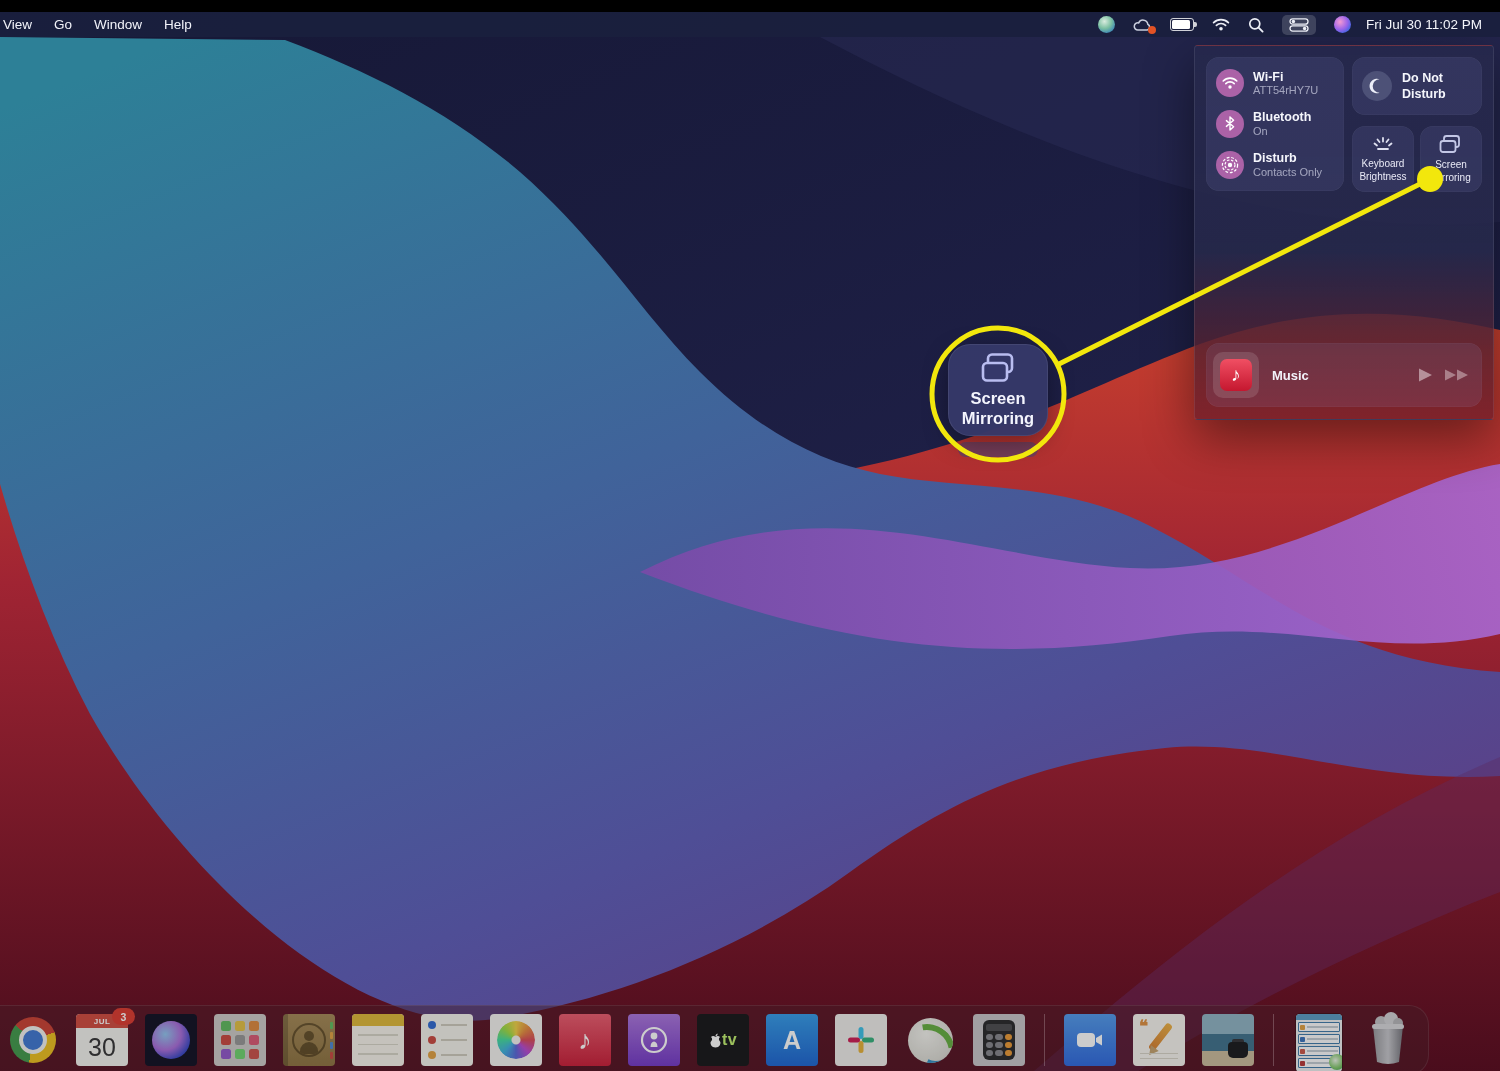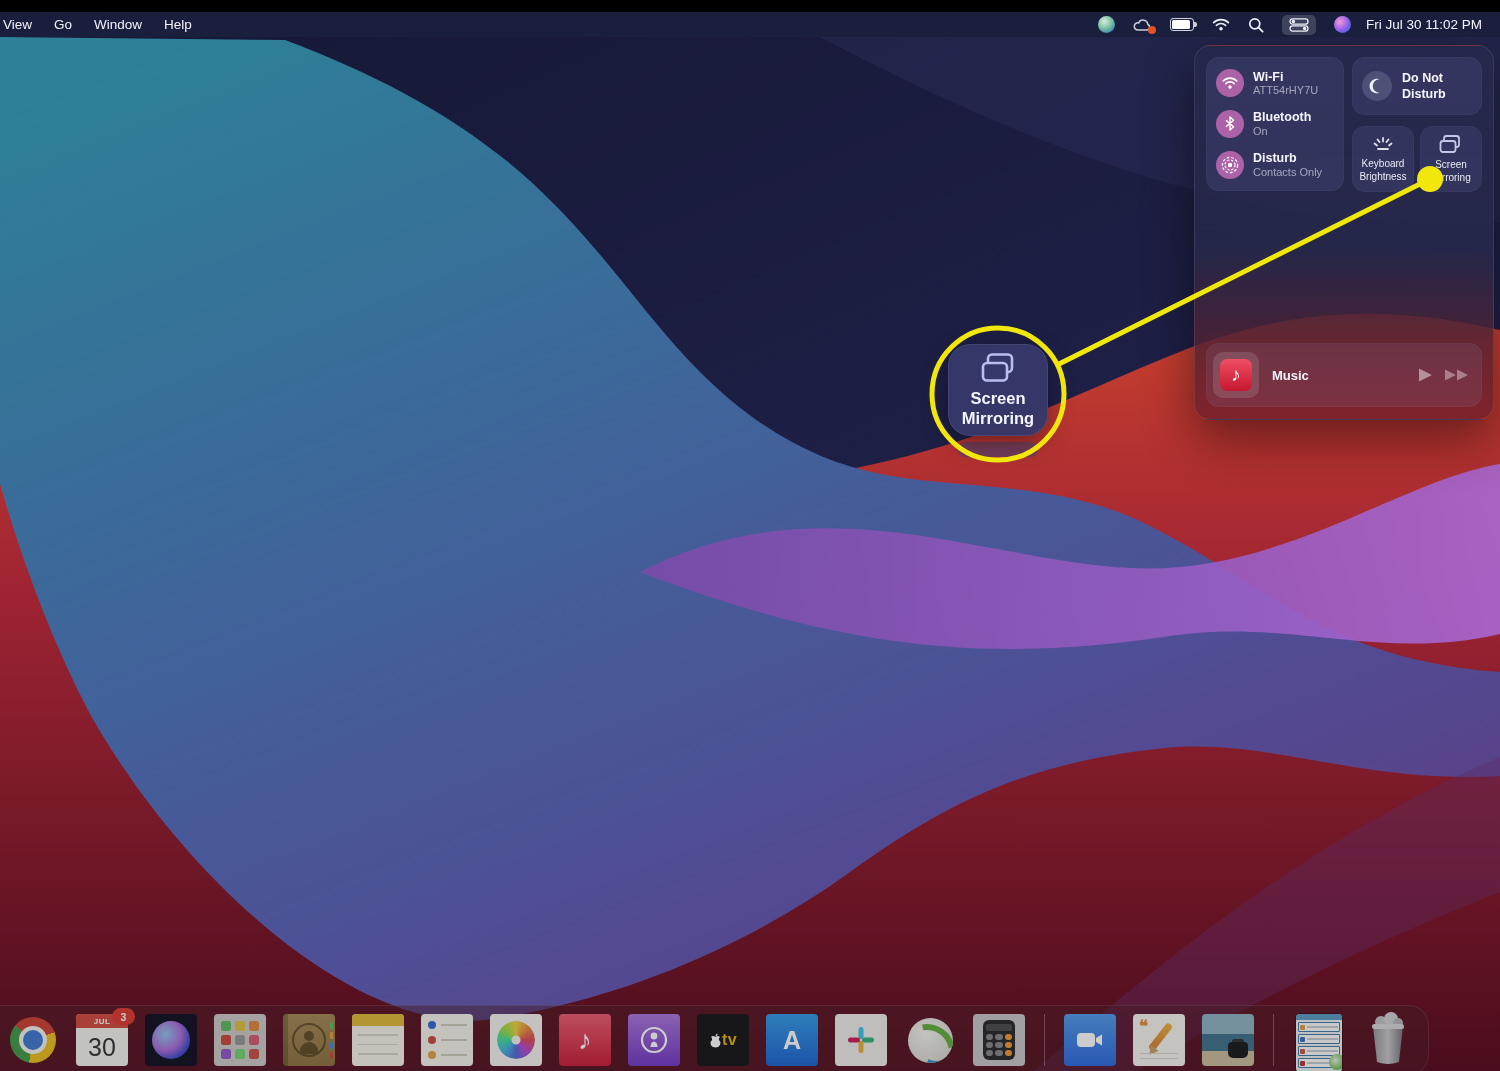--- a/index.html
+++ b/index.html
@@ -21,21 +21,21 @@
   .battery{position:relative;width:22px;height:11px;border:1px solid rgba(255,255,255,.8);border-radius:3px;}
   .battery .lvl{position:absolute;left:1px;top:1px;bottom:1px;width:80%;background:#fff;border-radius:1.5px;}
   .battery .nub{position:absolute;right:-4px;top:2.5px;width:2.5px;height:5px;background:rgba(255,255,255,.8);border-radius:0 2px 2px 0;}
   .cc-glyph-bg{background:rgba(255,255,255,.16);border-radius:5px;padding:3px 7px;}
   .siri-orb{width:17px;height:17px;border-radius:50%;
             background:radial-gradient(circle at 35% 35%,#f49ad2,#9a64ea 48%,#3c64e2 80%,#23346e);}
   .clock{font-size:13.5px;font-weight:500;padding:0 10px 0 6px;white-space:nowrap;color:#f4f5fb;}
 
   
   .cc-panel{position:absolute;left:1194px;top:33px;width:298px;height:373px;z-index:10;
-            border-radius:16px;border:1px solid rgba(255,255,255,.09);
+            border-radius:4px;border:1px solid rgba(255,255,255,.09);
             background:linear-gradient(180deg,rgba(38,40,76,.95) 0%,rgba(38,40,74,.9) 55%,rgba(86,33,47,.82) 82%,rgba(112,30,41,.78) 100%);
             box-shadow:0 18px 50px rgba(0,0,0,.45);}
   .cc-card{position:absolute;background:rgba(140,150,220,.13);border-radius:13px;
            box-shadow:inset 0 0 0 0.5px rgba(255,255,255,.06);}
   .card-conn{left:11px;top:11px;width:138px;height:134px;display:flex;flex-direction:column;justify-content:space-around;padding:6px 0;box-sizing:border-box;}
   .conn-row{display:flex;align-items:center;gap:9px;padding-left:10px;}
   .pcircle{width:28px;height:28px;border-radius:50%;background:#ab62a7;flex:0 0 auto;
            display:flex;align-items:center;justify-content:center;}
   .dcircle{width:30px;height:30px;border-radius:50%;background:#4d5177;flex:0 0 auto;
            display:flex;align-items:center;justify-content:center;}
@@ -131,21 +131,21 @@
   .ph-flower{width:38px;height:38px;border-radius:50%;
       background:conic-gradient(#f3d23a,#ef8c3a,#e84a5a,#c44ae0,#5a6ae8,#3ab4e8,#3ae0a0,#9ae03a,#f3d23a);
       -webkit-mask:radial-gradient(circle,transparent 0 4px,#000 5px);mask:radial-gradient(circle,transparent 0 4px,#000 5px);
       filter:blur(.4px);}
   
   .mu{background:linear-gradient(180deg,#fa5d72,#dc1f3c);display:flex;align-items:center;justify-content:center;
       color:#fff;font-size:27px;}
   
   .pc{background:linear-gradient(180deg,#b277ea,#7c3bd8);display:flex;align-items:center;justify-content:center;}
   
-  .tv{background:#1d1d1f;display:flex;align-items:center;justify-content:center;gap:0;color:#eab308;}
+  .tv{background:#1d1d1f;display:flex;align-items:center;justify-content:center;gap:0;color:#bef264;}
   .tv-label{font-size:16px;font-weight:600;letter-spacing:.5px;}
   
   .as{background:linear-gradient(180deg,#2fa0f6,#1a6ae2);display:flex;align-items:center;justify-content:center;
       color:#fff;font-size:25px;font-weight:700;}
   
   .sl{background:#efeeea;display:flex;align-items:center;justify-content:center;}
   
   .ac{display:flex;align-items:center;justify-content:center;}
   .ac-globe{position:relative;width:45px;height:45px;border-radius:50%;background:radial-gradient(circle at 40% 35%,#f4f3ee,#dcdbd4 70%,#c5c4bc);overflow:hidden;}
   .ac-arc1{position:absolute;left:-9px;top:6px;width:44px;height:44px;border-radius:50%;border:6px solid #63b33a;border-color:#63b33a transparent transparent transparent;transform:rotate(35deg);}

